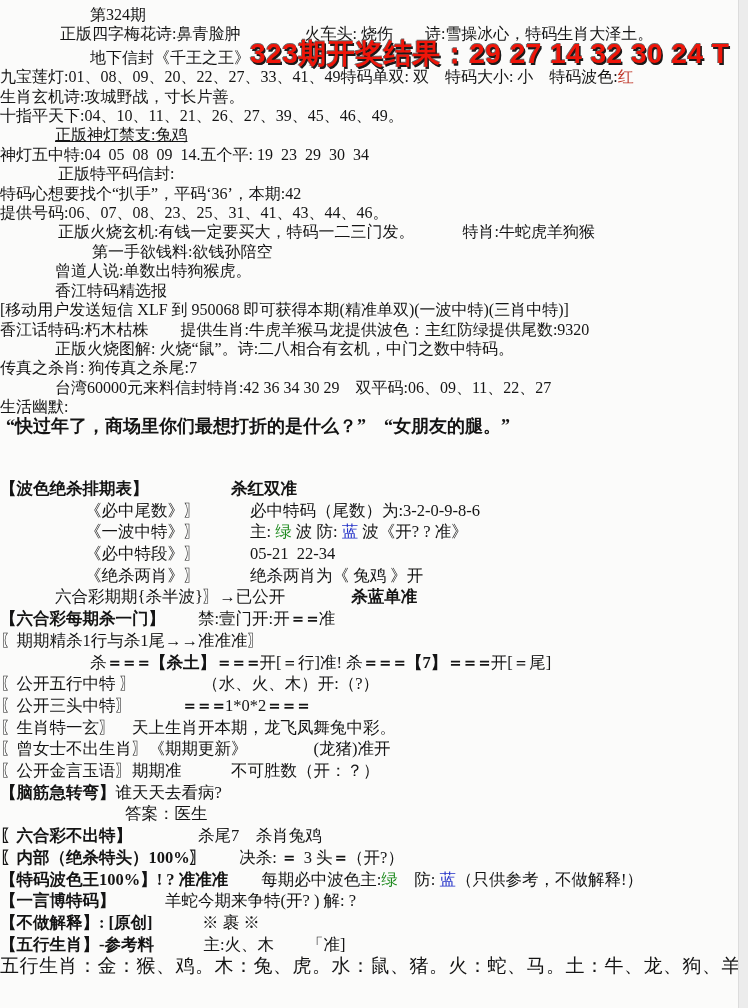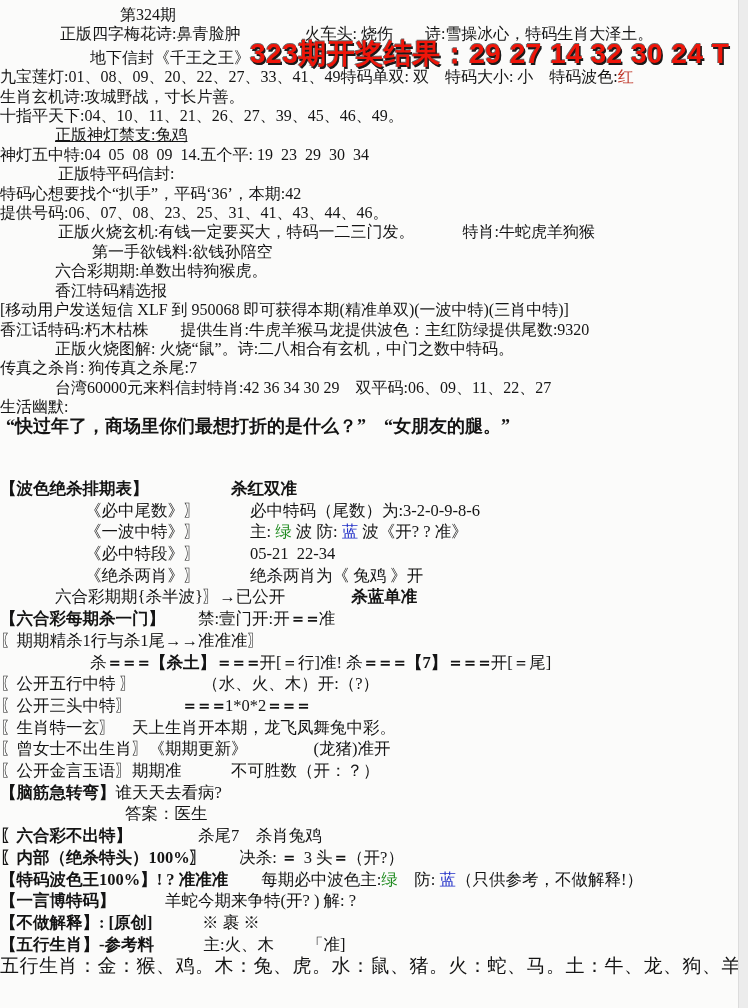--- a/index.html
+++ b/index.html
@@ -28,34 +28,34 @@
     position:absolute;top:0;right:0;width:9px;height:1008px;
     background:#ececec;border-left:1px solid #dcdcdc;
   }
   .spacer{width:100%;}
 </style>
 </head>
 <body>
 
 <div class="page">
   <div id="lines-root">
-      <div class="line b1" style="padding-left: 120px;"><span>第324期</span></div>
+      <div class="line b1" style="padding-left: 90px;"><span>第324期</span></div>
       <div class="line b1" style="padding-left: 60px;"><span>正版四字梅花诗:鼻青脸肿　　　　火车头: 烧伤　　诗:雪操冰心，特码生肖大泽土。</span></div>
       <div class="line b1" style="padding-left: 90px;"><span>地下信封《千王之王》</span><span class="rl">323期开奖结果：29 27 14 32 30 24 T 17</span></div>
       <div class="line b1"><span>九宝莲灯:01、08、09、20、22、27、33、41、49</span><span>特码单双: 双　特码大小: 小　特码波色:</span><span class="r">红</span></div>
       <div class="line b1"><span>生肖玄机诗:攻城野战，寸长片善。</span></div>
       <div class="line b1"><span>十指平天下:04、10、11、21、26、27、39、45、46、49。</span></div>
       <div class="line b1" style="padding-left: 55px; text-decoration: underline;"><span>正版神灯禁支:兔鸡</span></div>
       <div class="line b1"><span>神灯五中特:04  05  08  09  14.五个平: 19  23  29  30  34</span></div>
       <div class="line b1" style="padding-left: 58px;"><span>正版特平码信封:</span></div>
       <div class="line b1"><span>特码心想要找个“扒手”，平码‘36’，本期:42</span></div>
       <div class="line b1"><span>提供号码:06、07、08、23、25、31、41、43、44、46。</span></div>
       <div class="line b1" style="padding-left: 58px;"><span>正版火烧玄机:有钱一定要买大，特码一二三门发。　　　特肖:牛蛇虎羊狗猴</span></div>
       <div class="line b1" style="padding-left: 92px;"><span>第一手欲钱料:欲钱孙陪空</span></div>
-      <div class="line b1" style="padding-left: 55px;"><span>六合彩期期:单数出特狗猴虎。</span></div>
+      <div class="line b1" style="padding-left: 55px;"><span>曾道人说:单数出特狗猴虎。</span></div>
       <div class="line b1" style="padding-left: 55px;"><span>香江特码精选报</span></div>
       <div class="line b1"><span>[移动用户发送短信 XLF 到 950068 即可获得本期(精准单双)(一波中特)(三肖中特)]</span></div>
       <div class="line b1"><span>香江话特码:朽木枯株　　提供生肖:牛虎羊猴马龙提供波色：主红防绿提供尾数:9320</span></div>
       <div class="line b1" style="padding-left: 55px;"><span>正版火烧图解: 火烧“鼠”。诗:二八相合有玄机，中门之数中特码。</span></div>
       <div class="line b1"><span>传真之杀肖: 狗传真之杀尾:7</span></div>
       <div class="line b1" style="padding-left: 55px;"><span>台湾60000元来料信封特肖:42 36 34 30 29　双平码:06、09、11、22、27</span></div>
       <div class="line b1"><span>生活幽默:</span></div>
       <div class="line b1" style="padding-left: 6px;"><span class="q">“快过年了，商场里你们最想打折的是什么？”　“女朋友的腿。”</span></div>
       <div class="spacer" style="height: 42px;"></div>
       <div class="line b2"><span class="b">【波色绝杀排期表】</span><span>　　　　　</span><span class="b">杀红双准</span></div>

